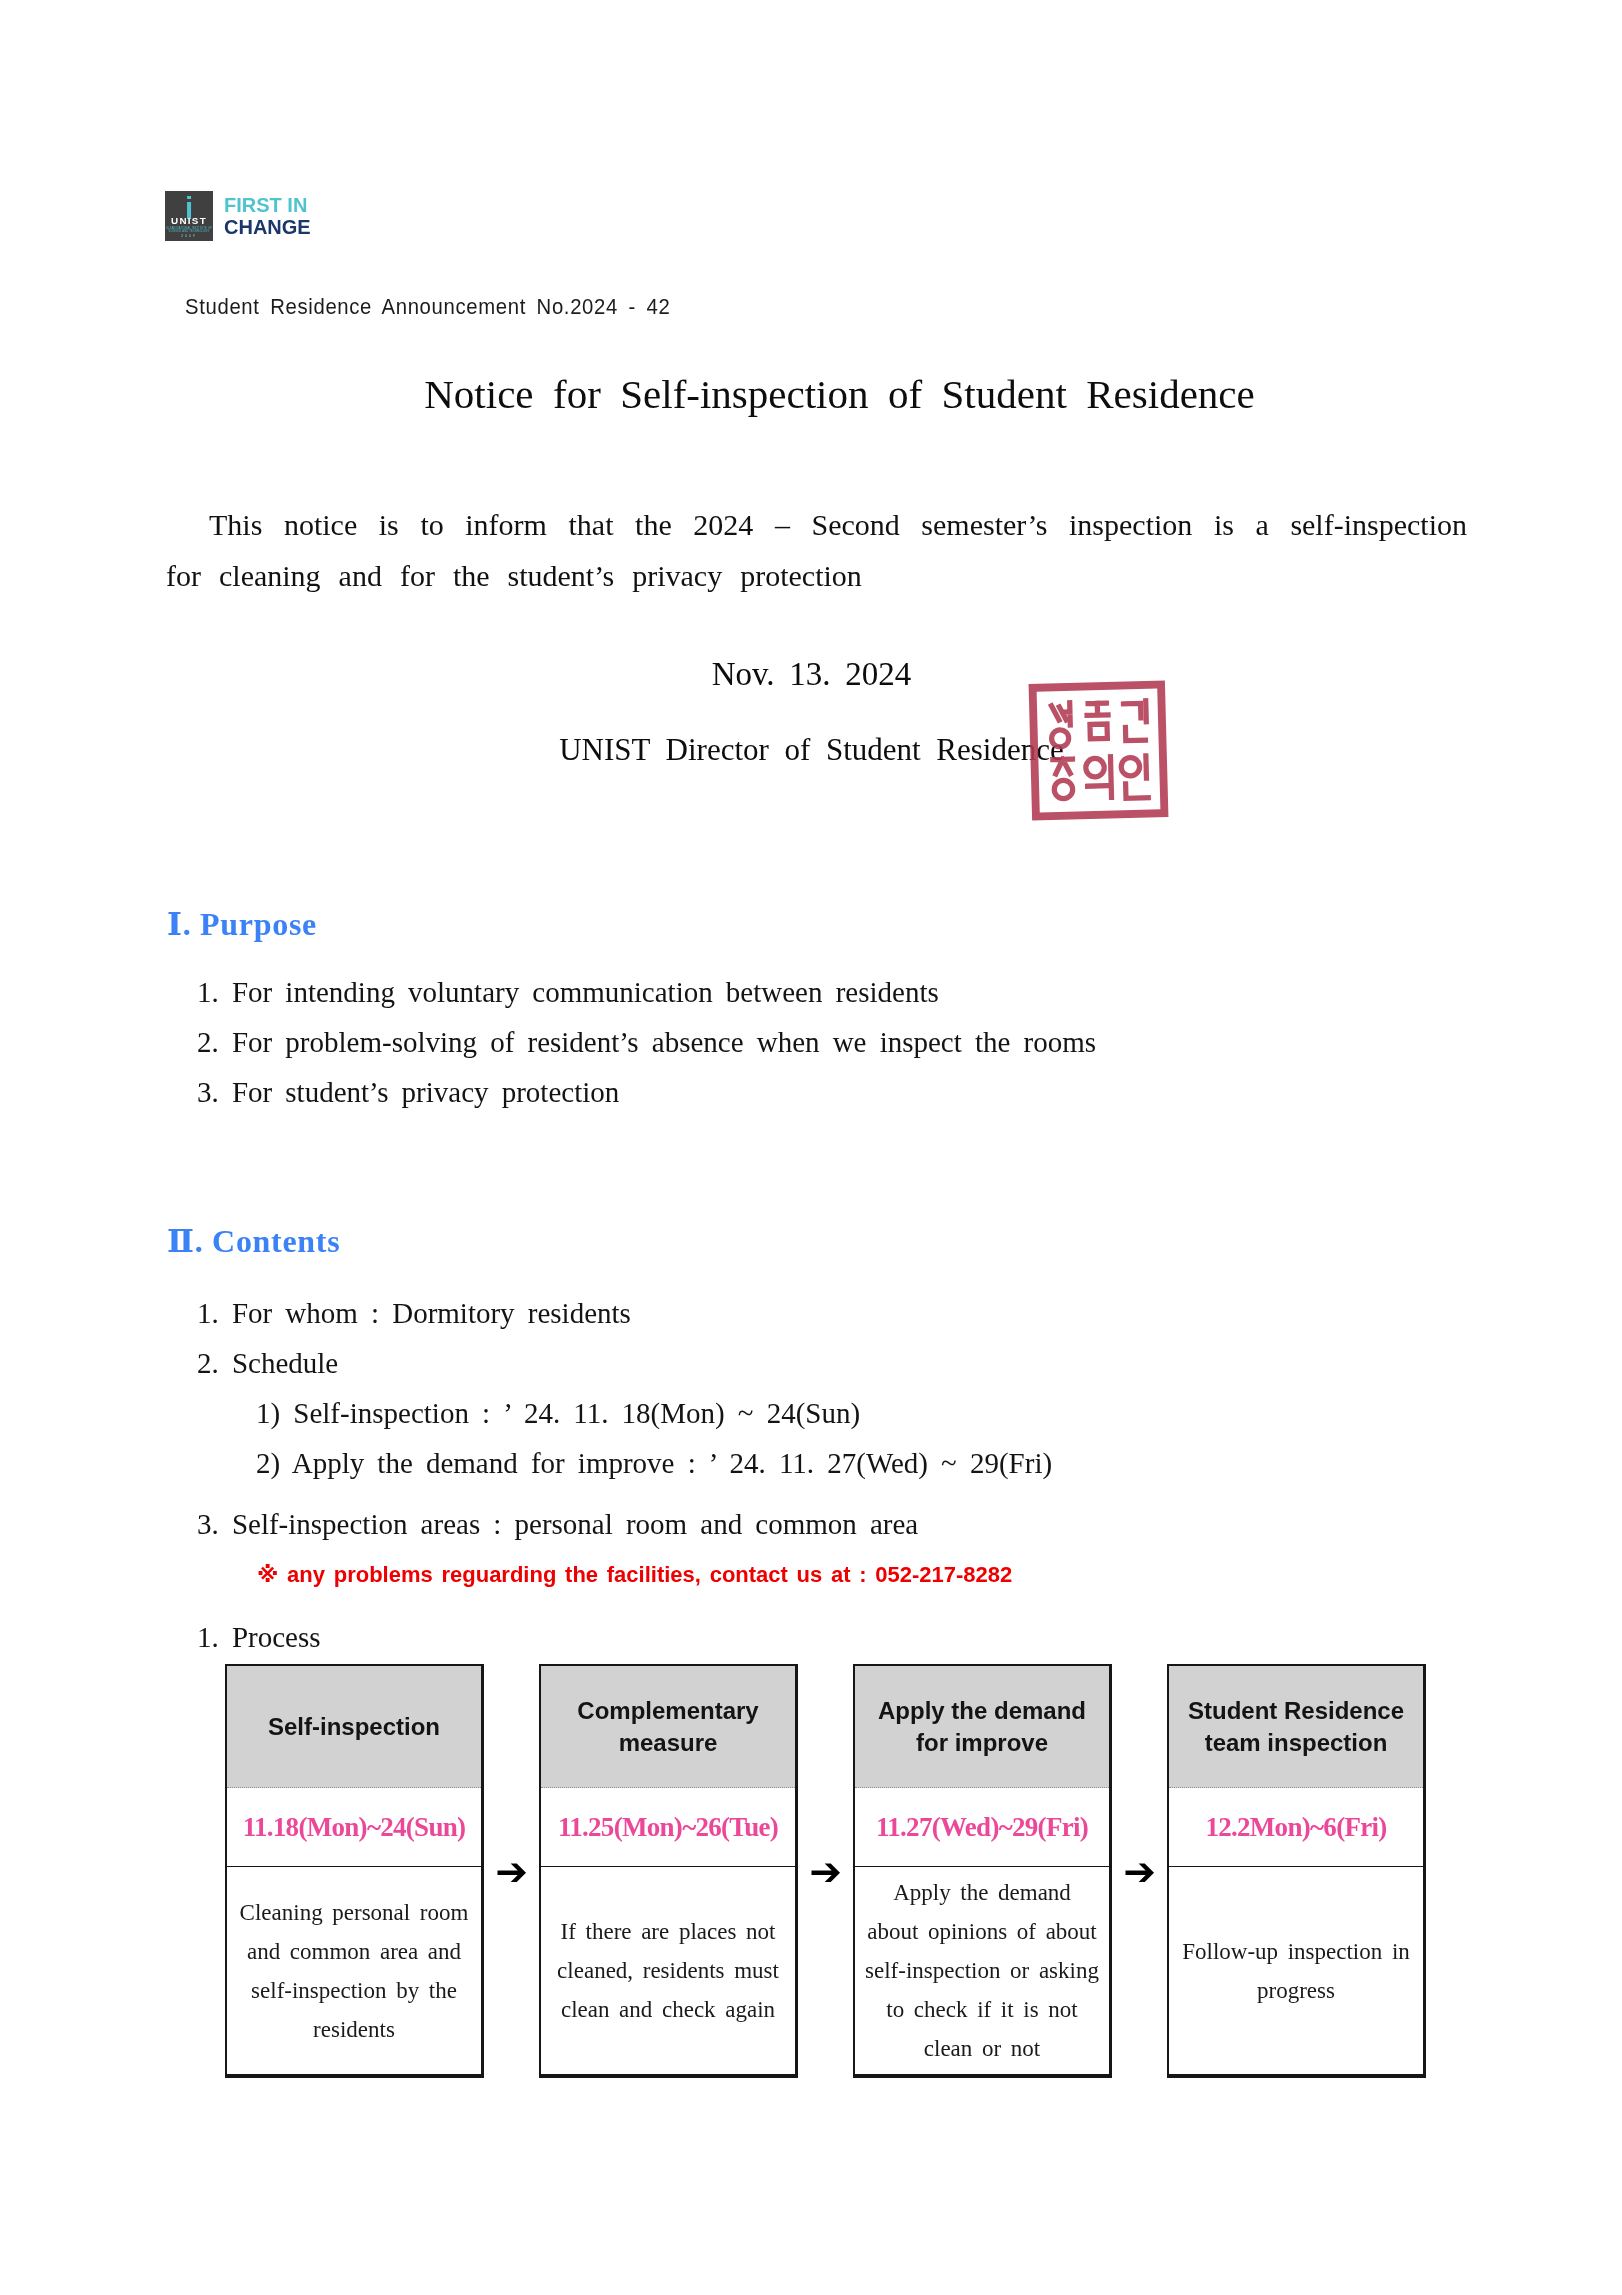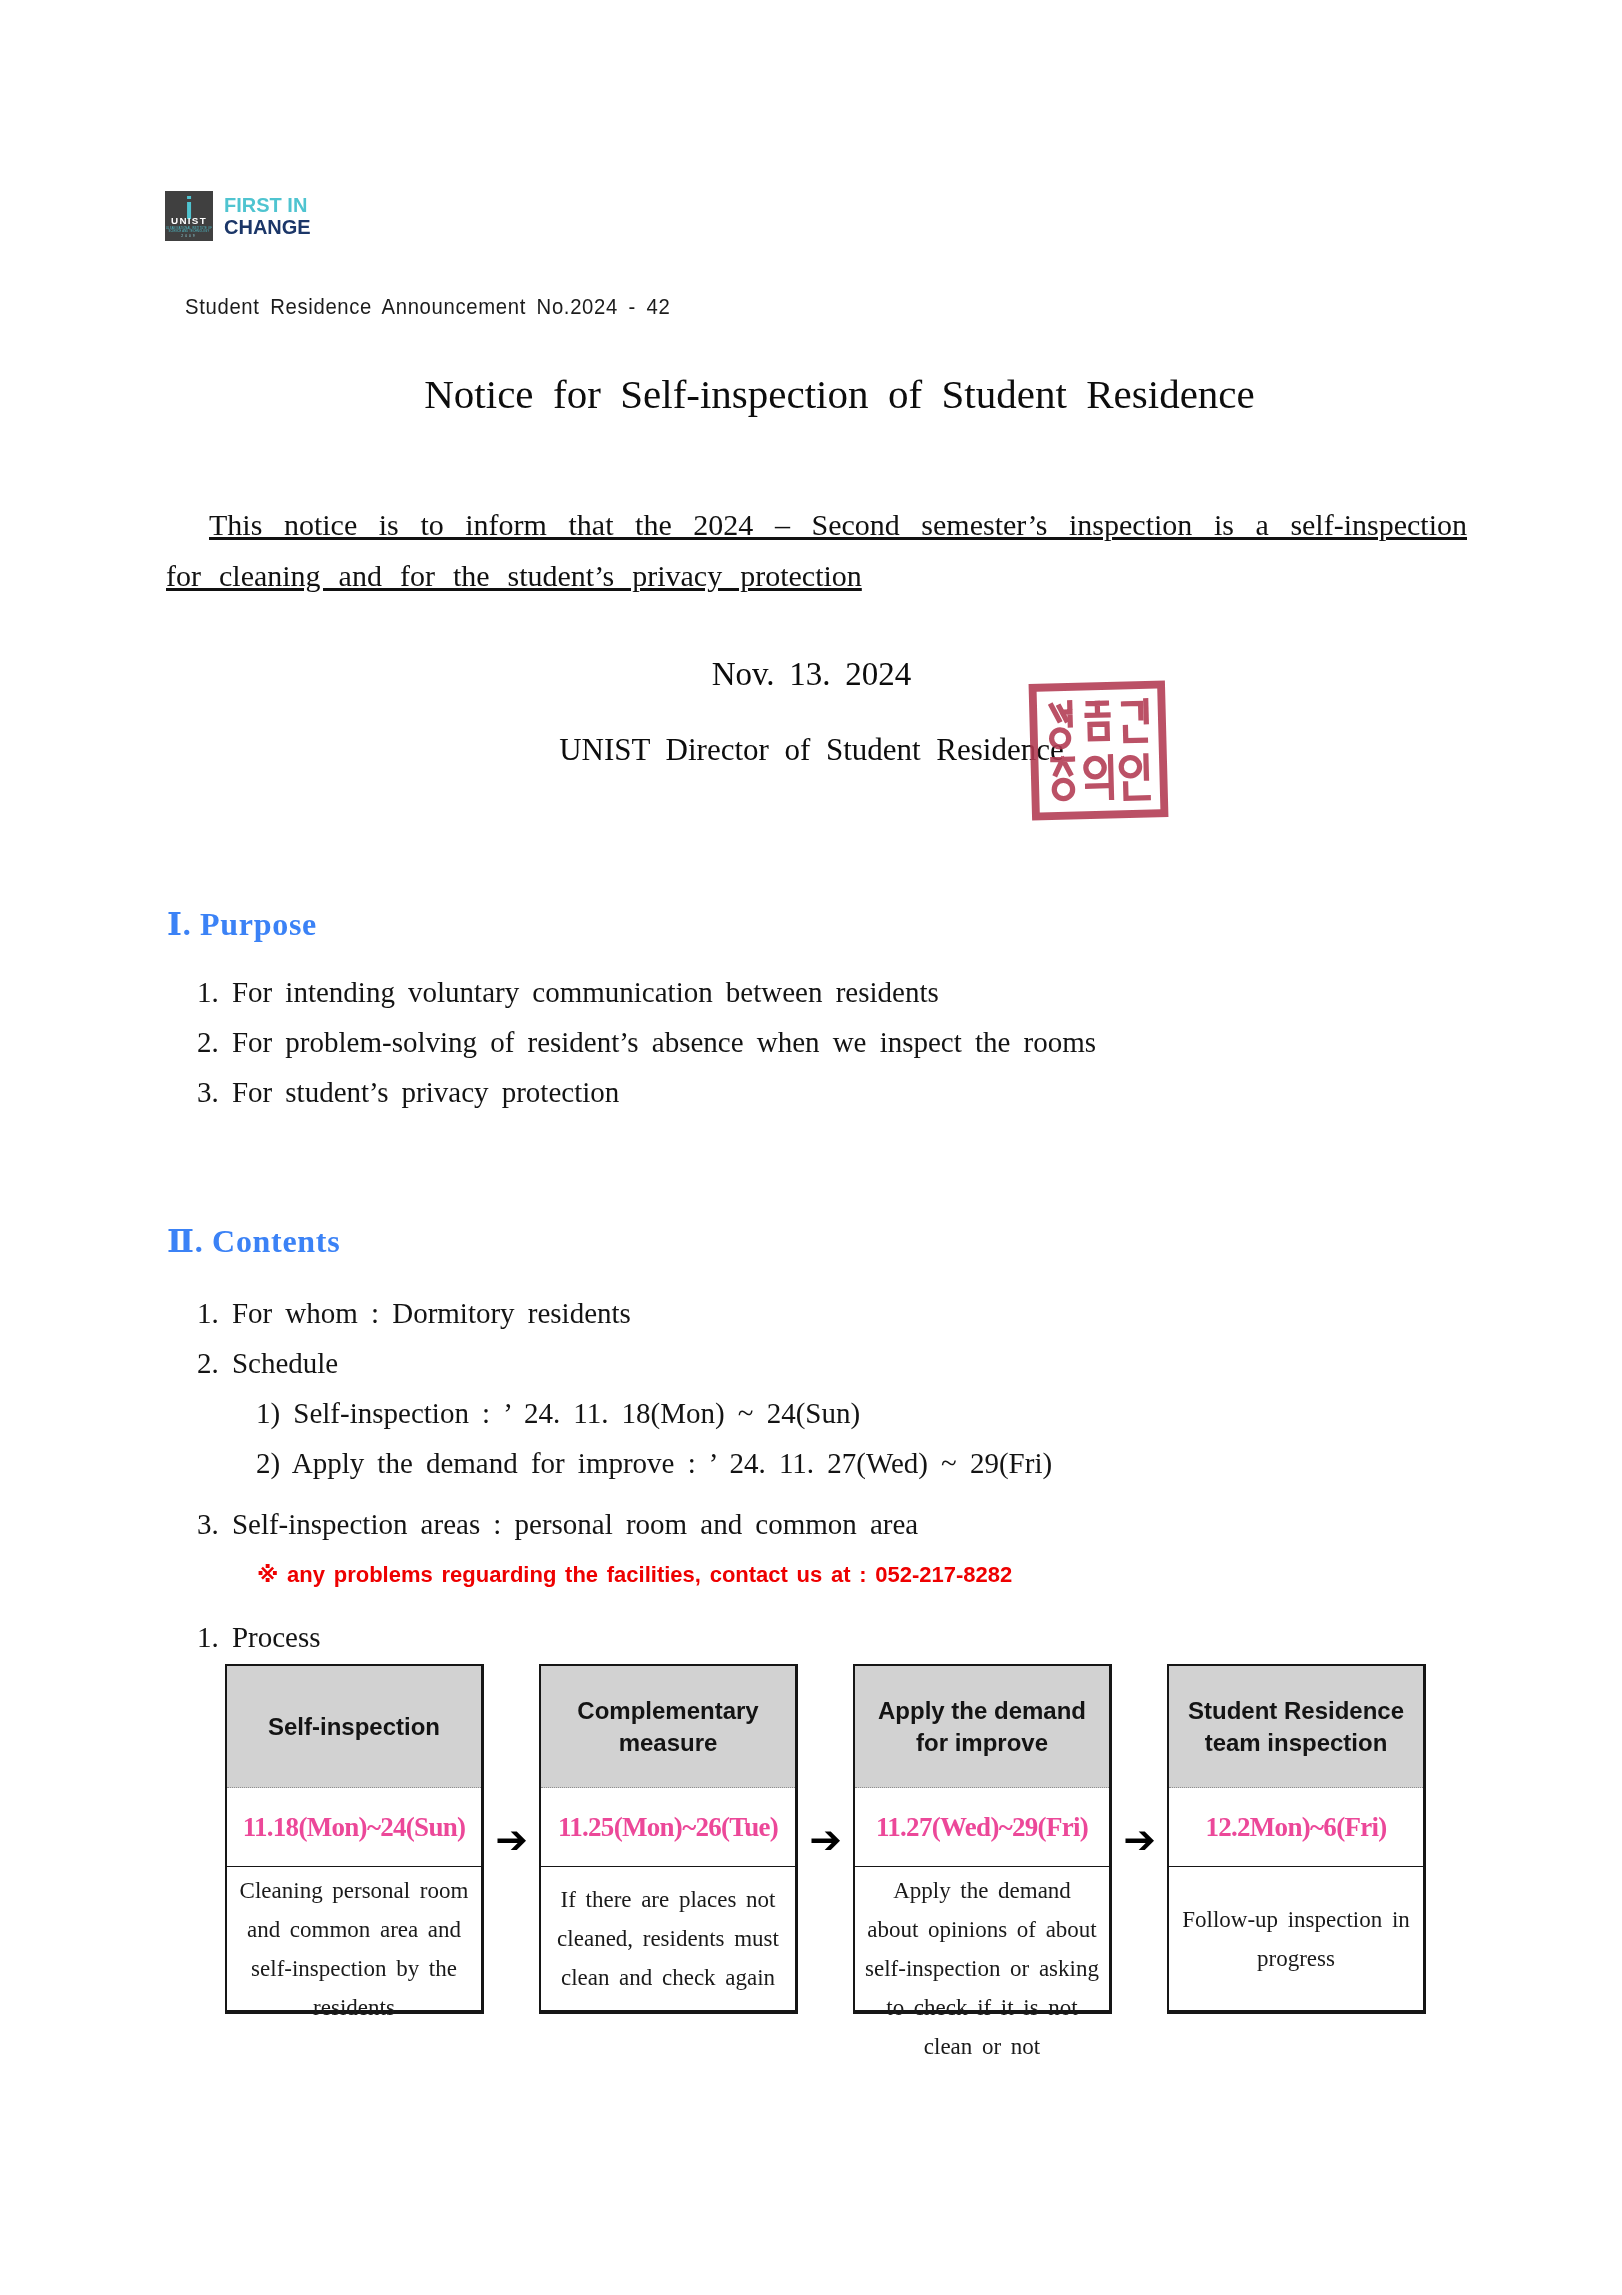--- a/index.html
+++ b/index.html
@@ -31,21 +31,21 @@
   
   .announce { position:absolute; top:294px; left:185px;
     font-family:"Liberation Sans","DejaVu Sans",sans-serif;
     font-size:21.6px; color:#1c1c1c; letter-spacing:0.7px; word-spacing:4.6px;
     transform:scaleX(.94); transform-origin:left top; }
   .title { position:absolute; top:370px; left:0; width:100%; margin:0;
     text-align:center; font-size:41px; font-weight:normal; word-spacing:9.2px; color:#0d0d0d;padding-left:28px; }
 
   .intro { position:absolute; top:499px; left:166px; width:1301px; margin:0;
     font-size:30px; line-height:51px; text-align:justify; text-indent:43px;
-    word-spacing:10.5px; color:#111;text-decoration:underline; }
+    word-spacing:10.5px; color:#111; }
 
   .date-line  { position:absolute; top:656px; left:0; width:100%; text-align:center;
     font-size:33px; word-spacing:6.5px; color:#0d0d0d; }
   .signer-line{ position:absolute; top:732px; left:0; width:100%; text-align:center;
     font-size:31px; word-spacing:7.9px; color:#0d0d0d; }
 
   
   .stamp { position:absolute; top:681px; left:1029px; width:139px; height:139px;
     color:#b23a52; opacity:.88; transform:rotate(-1.5deg); z-index:3; }
   .stamp svg { width:100%; height:100%; }
@@ -60,21 +60,21 @@
   .clist { margin:27.5px 0 0 30px; }
   .clist .li  { font-size:29px; line-height:50px; word-spacing:5.9px; white-space:nowrap; }
   .clist .sub { margin-left:59px; }
   .gap-top { margin-top:11.8px; }
   .note { margin:6.5px 0 0 60px;
     font-family:"Liberation Sans","DejaVu Sans",sans-serif; font-weight:bold;
     font-size:22px; line-height:37px; color:#ee0000; word-spacing:2.6px; white-space:nowrap; }
   .process-label { margin-top:19.6px; font-size:29px; line-height:50px; word-spacing:5.9px; }
 
   
-  .flow { position:absolute; top:1664px; left:225px; width:1201px; height:350px;
+  .flow { position:absolute; top:1664px; left:225px; width:1201px; height:414px;
     display:flex; align-items:stretch; }
   .pbox { width:259px; flex:none; background:#fff; display:flex; flex-direction:column;
     border:2px solid #161616; border-right-width:3.9px; border-bottom-width:4.6px; box-sizing:border-box; }
   .pbox-header { background:#d2d2d2; height:122px; flex:none;
     display:flex; align-items:center; justify-content:center; text-align:center;
     font-family:"Liberation Sans","DejaVu Sans",sans-serif; font-weight:bold;
     font-size:24px; line-height:32px; color:#141414;
     border-bottom:0.7px dotted #8f8f8f; padding:0 10.5px; box-sizing:border-box; }
   .pbox-date { height:78px; flex:none; display:flex; align-items:center; justify-content:center;
     font-family:Liberation Serif, serif; font-weight:bold;

